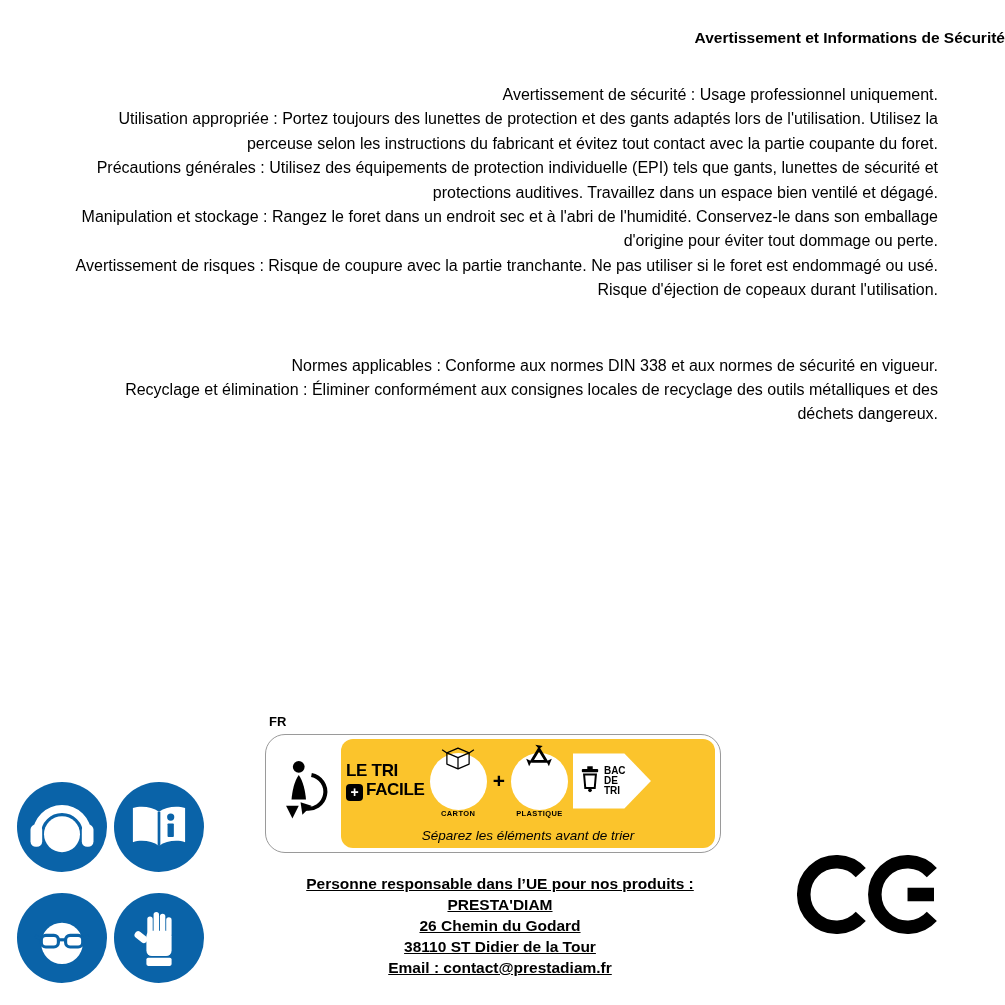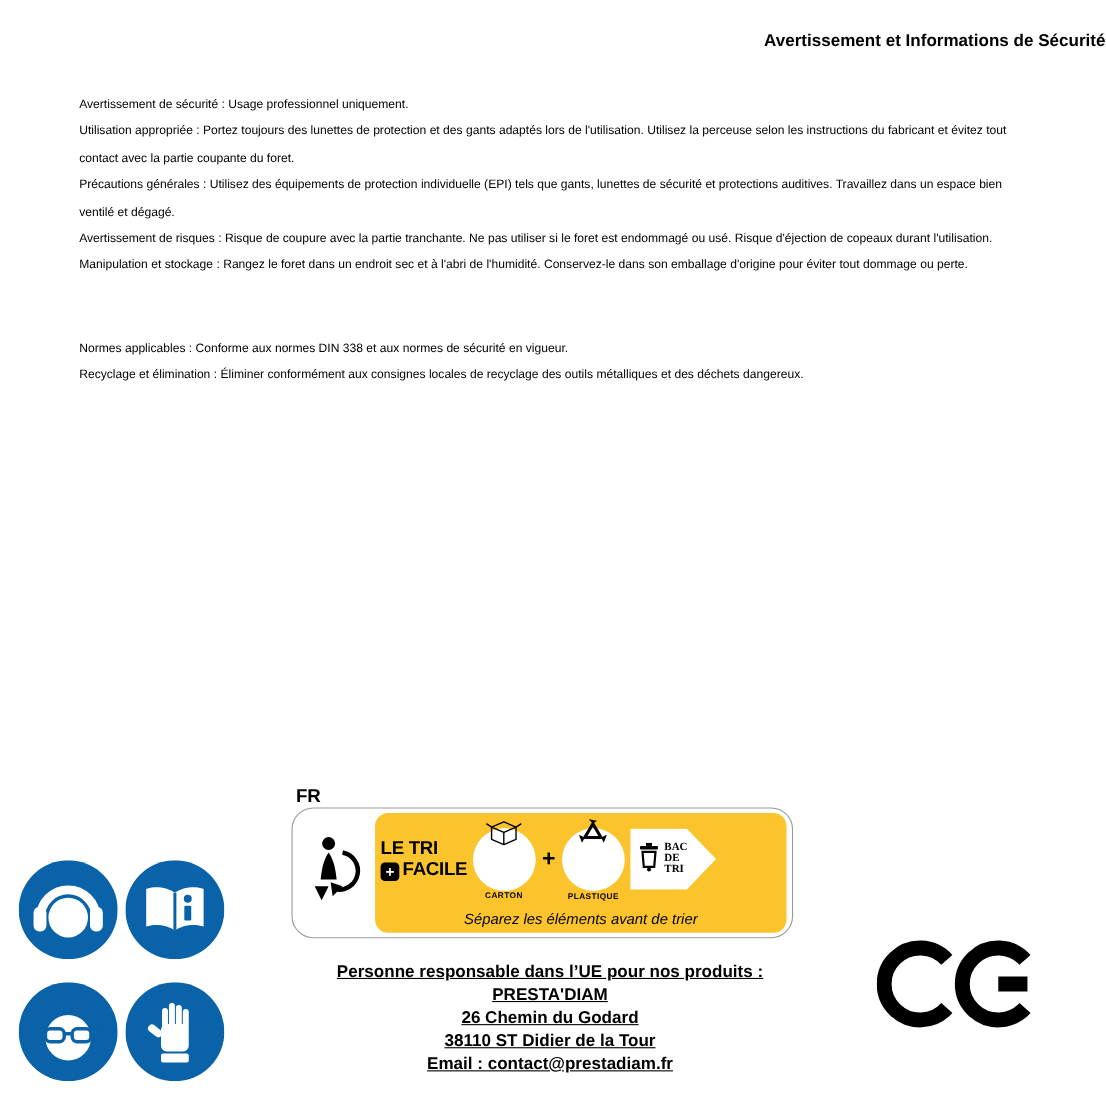--- a/index.html
+++ b/index.html
@@ -6,38 +6,38 @@
   .page {
     position:relative; width:1005px; height:1005px; background:#fff;
     font-family:"Liberation Sans", sans-serif; color:#000; overflow:hidden;
   }
   .title {
     position:absolute; top:29px; left:0; width:100%; text-align:right;
     font-size:15.5px; font-weight:bold; margin:0;
   }
   .body-text {
     position:absolute; left:72px; top:83px; width:866px;
-    font-size:11px; line-height:24.4px;
+    font-size:16px; line-height:24.4px;text-align:right;
   }
   .body-text p { margin:0; }
   .block2 { margin-top:51px; }
 
   
   .pictograms {
     position:absolute; left:17px; top:782px;
     display:grid; grid-template-columns:90px 90px; grid-auto-rows:90px; gap:21px 7px;
   }
   .pictograms svg { width:90px; height:90px; display:block; }
   .pic-bg   { fill:var(--pictogram-blue,#0a63a8); }
   .pic-fg   { fill:var(--pictogram-blue,#0a63a8); }
   .pic-stroke { stroke:var(--pictogram-blue,#0a63a8); }
 
   
   .fr-code {
-    position:absolute; left:269px; top:714px; font-size:17px; font-weight:bold;
+    position:absolute; left:269px; top:714px; font-size:13px; font-weight:bold;
   }
   .label-box {
     position:absolute; left:265px; top:734px; width:456px; height:119px;
     background:#fff; border:1.5px solid #9a9a9a; border-radius:20px;
     box-sizing:border-box; display:flex; padding:4px 5px;
   }
   .triman-wrap { width:70px; display:flex; align-items:center; justify-content:center; }
   .yellow-area {
     flex:1; background:var(--label-yellow,#fbc42c); border-radius:12px;
     display:flex; flex-direction:column; overflow:hidden;
@@ -54,21 +54,21 @@
     display:flex; flex-direction:column; align-items:center; justify-content:center; flex:none;gap:32px;
   }
   .material-caption { font-size:7.5px; font-weight:bold; letter-spacing:0.4px; margin-top:1px; }
   .plus-sep { font-size:21px; font-weight:bold; padding:0 1px; }
   .bin-tag {
     width:78px; height:60px; background:#fff;
     clip-path:polygon(0 4%, 66% 4%, 100% 50%, 66% 96%, 0 96%);
     display:flex; align-items:center; justify-content:flex-start;
     padding-left:7px; gap:4px; box-sizing:border-box; flex:none;
   }
-  .bin-text { font-size:10px; font-weight:bold; line-height:10px;font-family:Liberation Serif, serif; }
+  .bin-text { font-size:10px; font-weight:bold; line-height:10px; }
   .tagline-row {
     height:25px; display:flex; align-items:center; justify-content:center;
     font-style:italic; font-weight:normal; font-size:13.5px;
   }
 
   
   .responsible {
     position:absolute; left:252px; top:873px; width:496px; text-align:center;
     font-weight:bold; font-size:15.5px; line-height:21px;text-decoration:underline;
   }
@@ -82,22 +82,22 @@
 
 <div class="page">
 
   <h1 class="title">Avertissement et Informations de Sécurité</h1>
 
   <div class="body-text">
     <div>
       <p>Avertissement de sécurité : Usage professionnel uniquement.</p>
       <p>Utilisation appropriée : Portez toujours des lunettes de protection et des gants adaptés lors de l'utilisation. Utilisez la perceuse selon les instructions du fabricant et évitez tout contact avec la partie coupante du foret.</p>
       <p>Précautions générales : Utilisez des équipements de protection individuelle (EPI) tels que gants, lunettes de sécurité et protections auditives. Travaillez dans un espace bien ventilé et dégagé.</p>
+      <p>Manipulation et stockage : Rangez le foret dans un endroit sec et à l'abri de l'humidité. Conservez-le dans son emballage d'origine pour éviter tout dommage ou perte.</p>
       <p>Avertissement de risques : Risque de coupure avec la partie tranchante. Ne pas utiliser si le foret est endommagé ou usé. Risque d'éjection de copeaux durant l'utilisation.</p>
-      <p>Manipulation et stockage : Rangez le foret dans un endroit sec et à l'abri de l'humidité. Conservez-le dans son emballage d'origine pour éviter tout dommage ou perte.</p>
     </div>
     <div class="block2">
       <p>Normes applicables : Conforme aux normes DIN 338 et aux normes de sécurité en vigueur.</p>
       <p>Recyclage et élimination : Éliminer conformément aux consignes locales de recyclage des outils métalliques et des déchets dangereux.</p>
     </div>
   </div>
 
   <div class="pictograms">
 
     <span>

